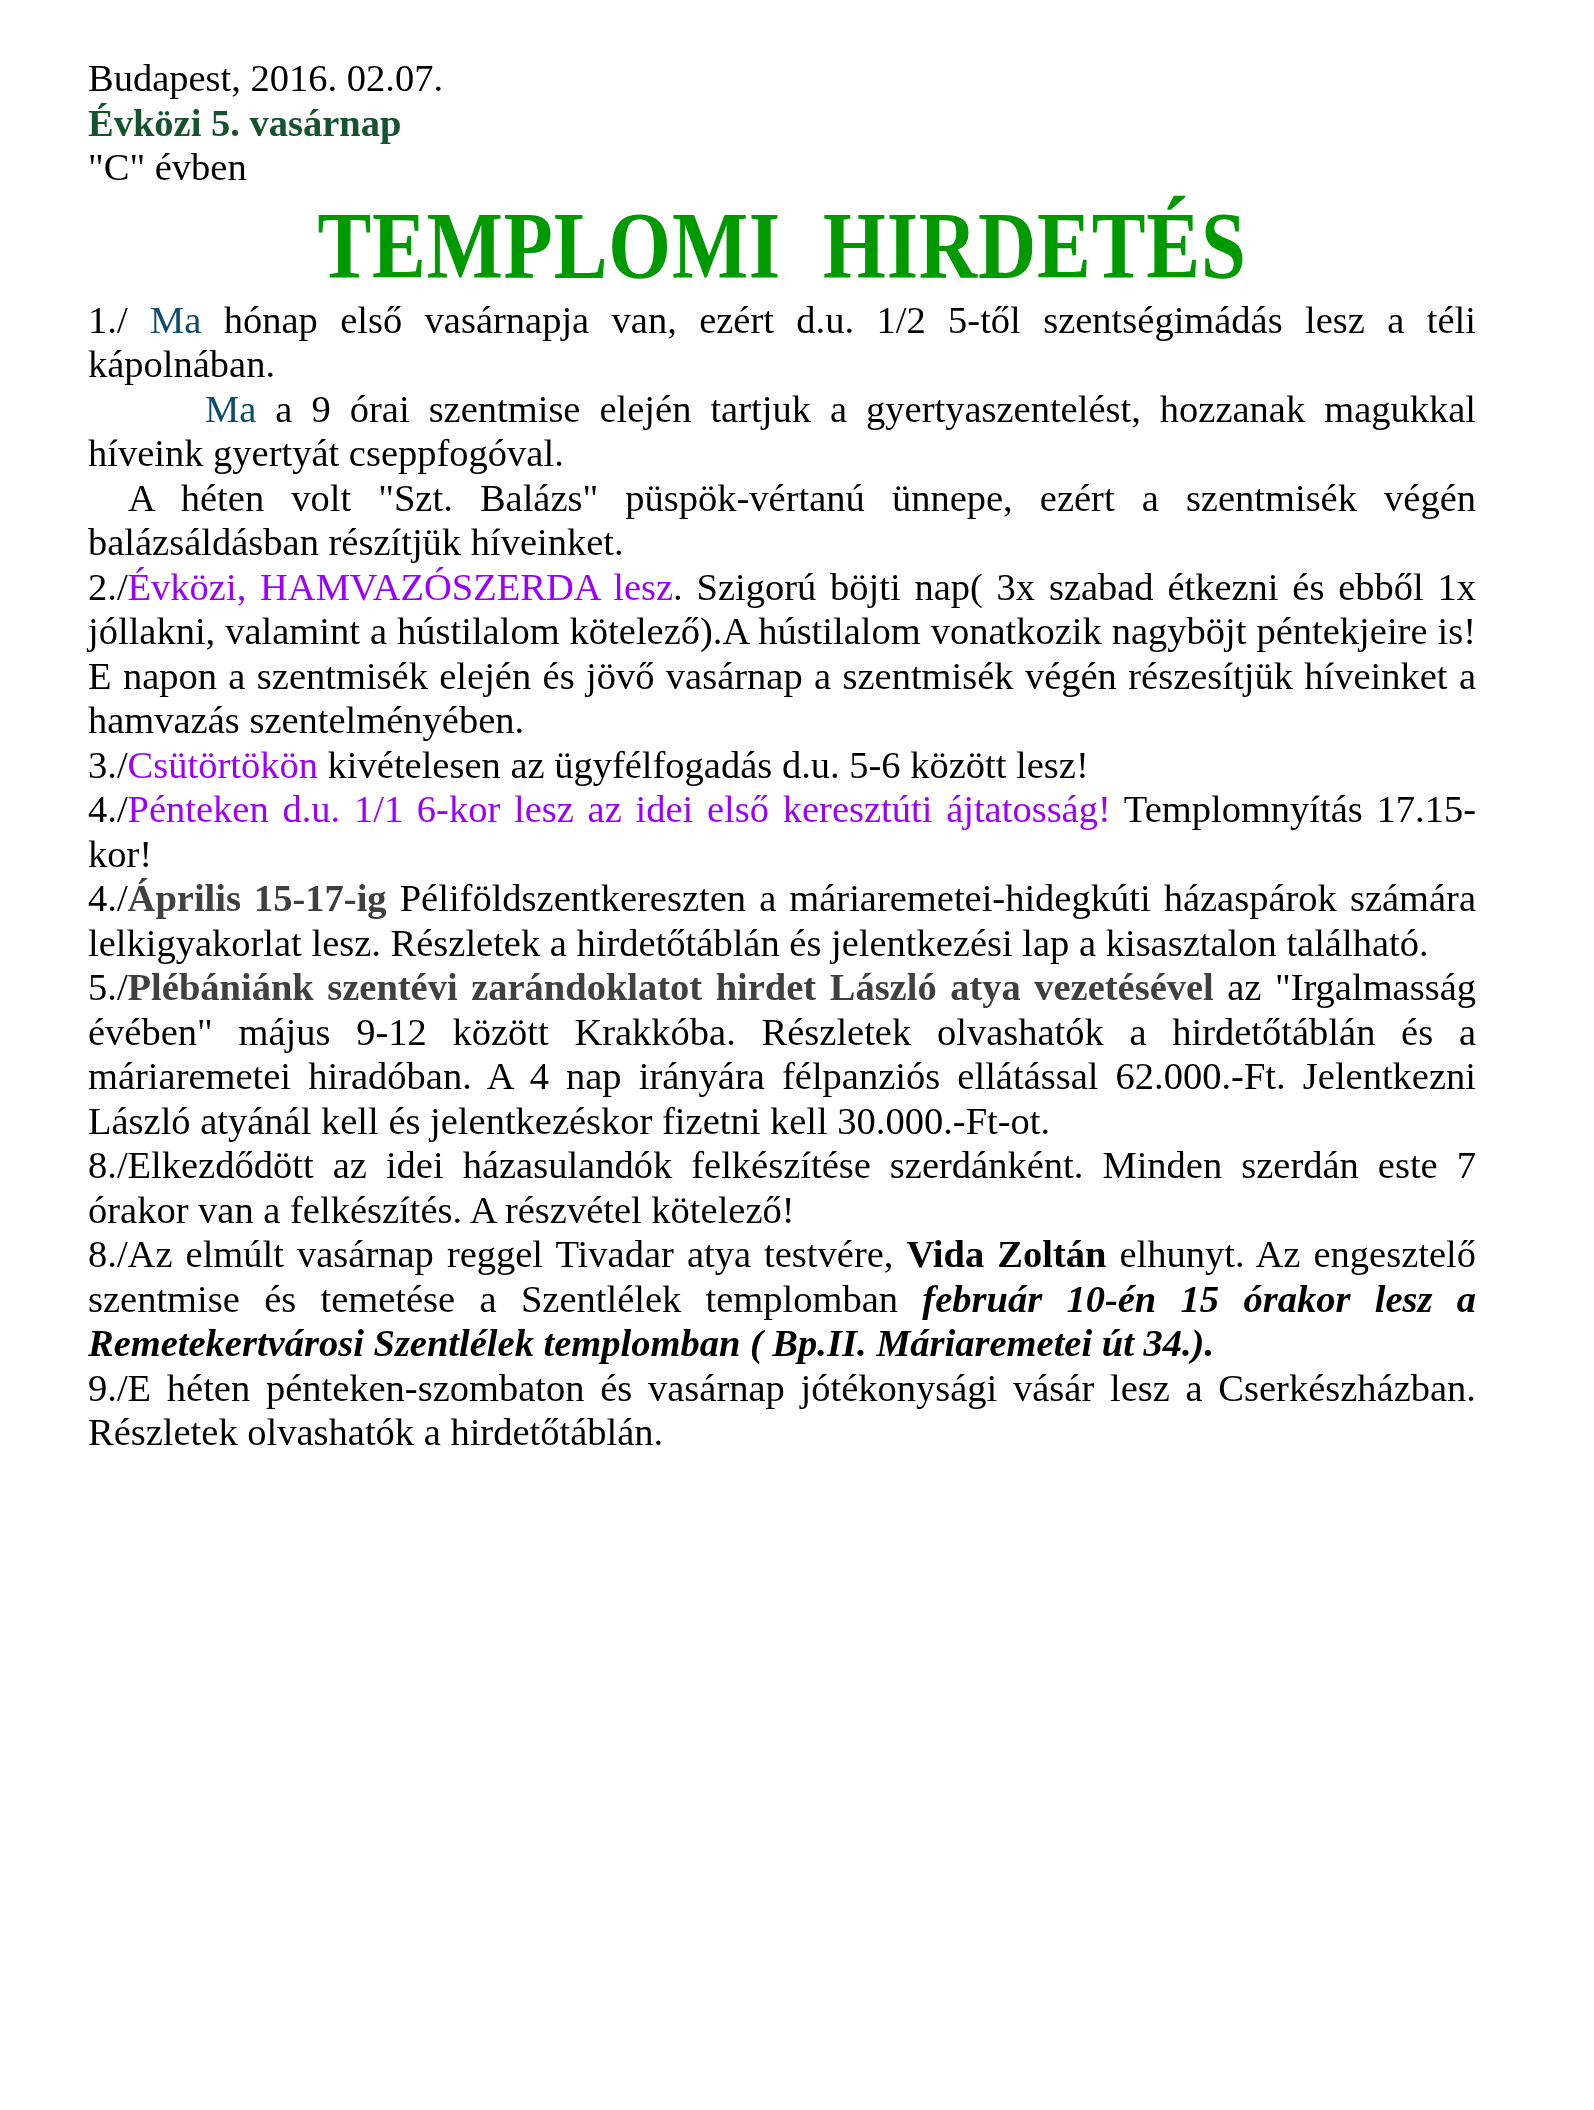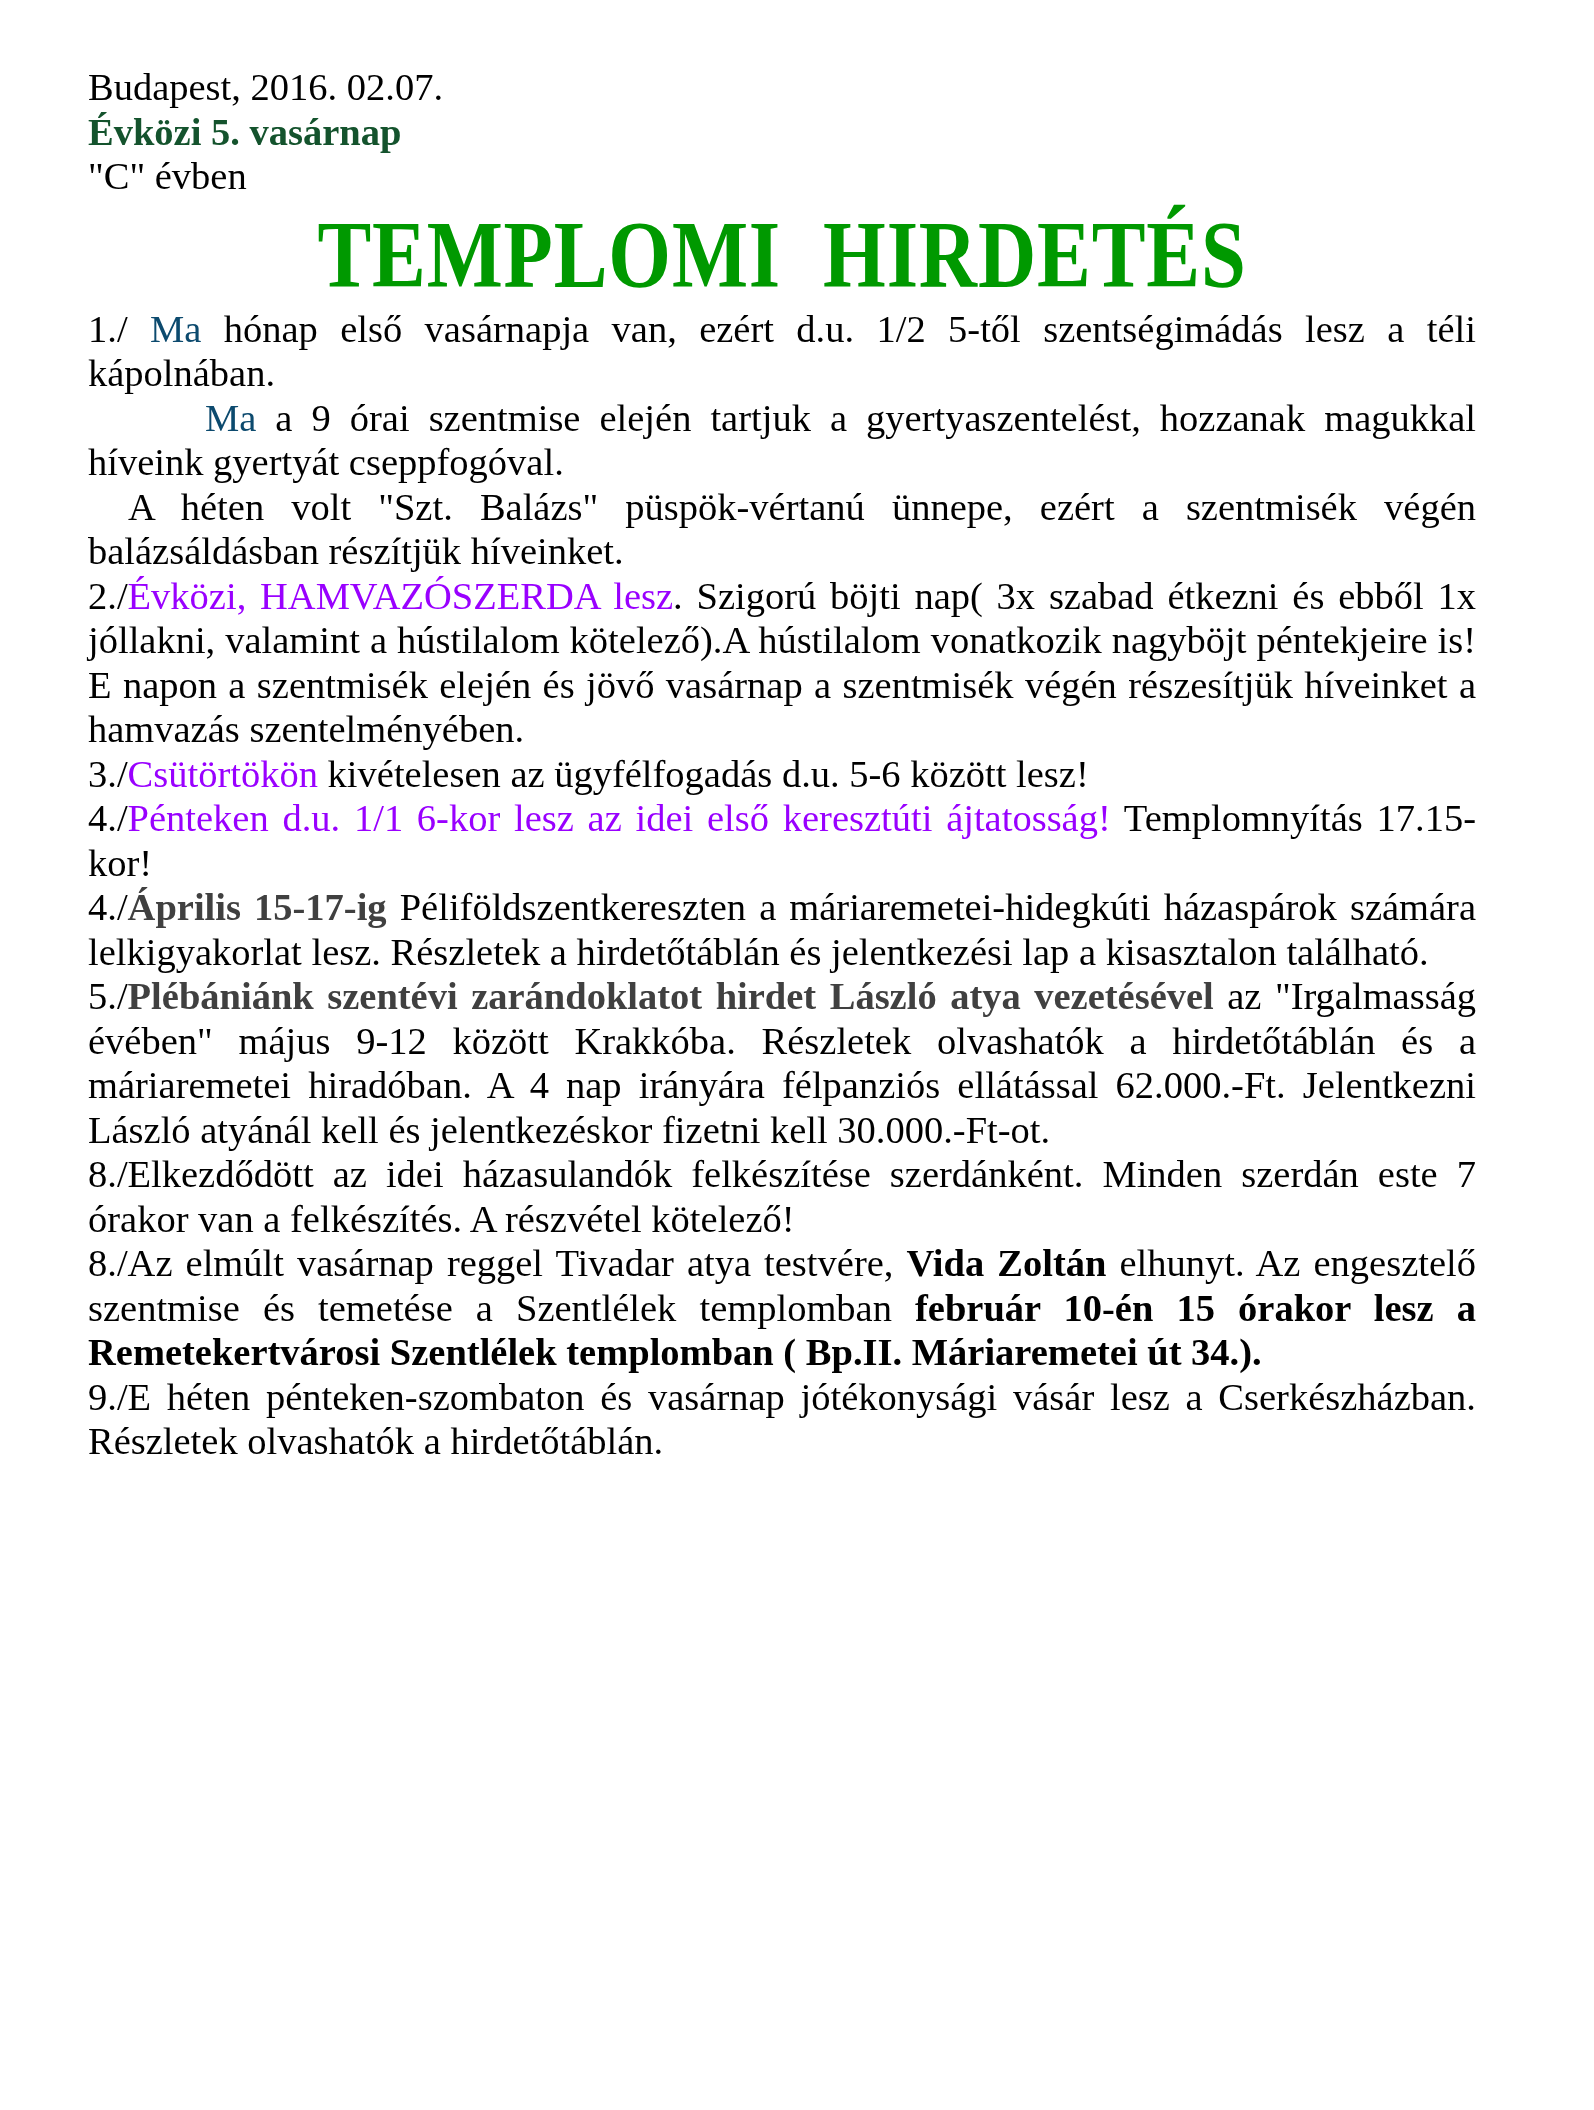--- a/index.html
+++ b/index.html
@@ -2,39 +2,39 @@
 <html><head>
 <meta charset="utf-8">
 <style>
   html, body { margin: 0; padding: 0; background: #ffffff; }
   body {
     width: 1594px; height: 2110px; overflow: hidden;
     font-family: "Liberation Serif", serif;
     color: #000000;
   }
   .page {
-    position: absolute; left: 88px; top: 65px; width: 1388px;
+    position: absolute; left: 88px; top: 56px; width: 1388px;
     font-size: 38.5px; line-height: 44.5px;
   }
   .hdr { display: block; }
   .hdr-green { color: #14532d; font-weight: bold; }
   .title {
     display: block; text-align: center; color: #009900; font-weight: bold;
     font-size: 96px; line-height: 100px; margin: 6px 0 2px 0;
     transform: scaleX(0.84); transform-origin: center; letter-spacing: 1px;
     white-space: pre;
   }
   p { margin: 0; text-align: justify; }
   .ind1 { text-indent: 117px; }
   .ind2 { text-indent: 40px; }
   .g { color: #0c4a6e; }
   .gb { color: #404040; font-weight: bold; }
   .p { color: #9900ff; }
   .b { font-weight: bold; }
-  .bi { font-weight: bold; }
+  .bi { font-weight: bold; font-style: italic; }
 </style>
 </head>
 <body>
 
 <div class="page">
   <span class="hdr">Budapest, 2016. 02.07.</span>
   <span class="hdr hdr-green">Évközi 5. vasárnap</span>
   <span class="hdr">"C" évben</span>
   <span class="title">TEMPLOMI  HIRDETÉS</span>
 

